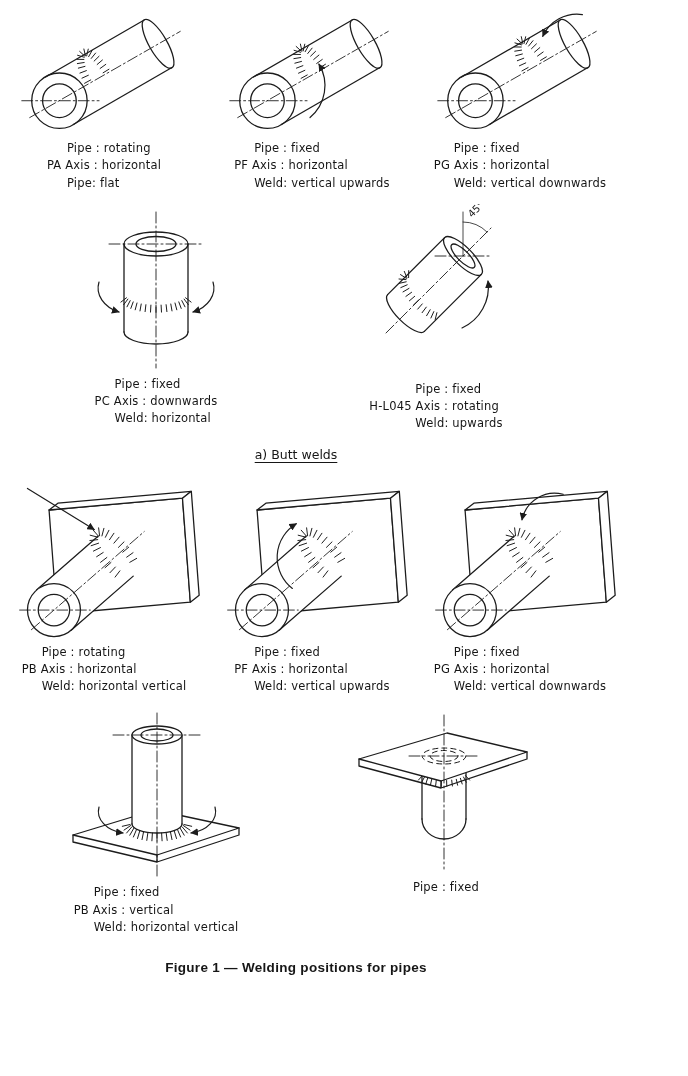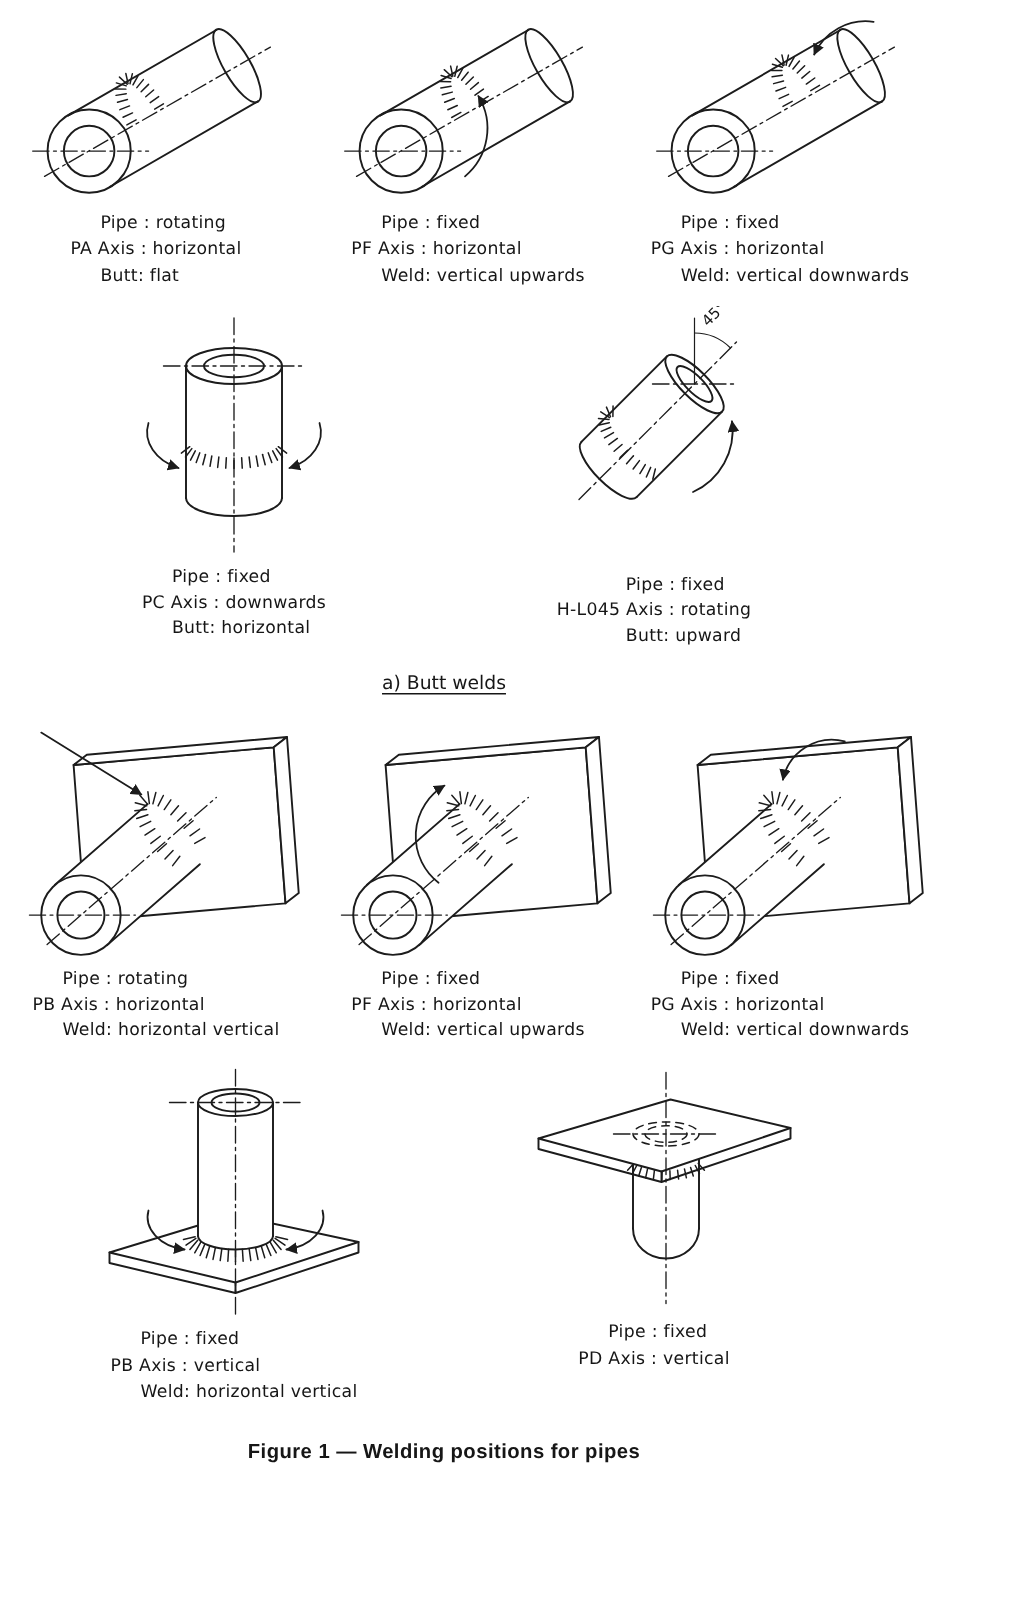--- a/index.html
+++ b/index.html
@@ -69,21 +69,21 @@
             <line x1="104.1" y1="66.8" x2="110.0" y2="63.2"></line>
           </g>
         <g class="cl">
           <line x1="30" y1="112" x2="182" y2="25"></line>
             <line x1="22" y1="95" x2="100" y2="95"></line>
         </g>
       </svg>
       <figcaption class="cap">
         <div class="l1">Pipe : rotating</div>
         <div class="l2">PA Axis : horizontal</div>
-        <div class="l3">Butt: flat</div>
+        <div class="l3">Pipe: flat</div>
       </figcaption>
     </figure>
 
     <figure class="cell">
       <svg class="draw" width="208" height="132" viewBox="0 0 210 132">
         <g>
           <circle cx="60" cy="95" r="28"></circle>
             <circle cx="60" cy="95" r="17"></circle>
           <line x1="74" y1="119" x2="173.6" y2="61.5"></line>
           <line x1="46" y1="71" x2="145.6" y2="13.5"></line>
@@ -200,21 +200,21 @@
           <path d="M 162 78 A 34 26 0 0 1 142 108" marker-end="url(#ah)"></path>
         </g>
         <g class="cl">
           <line x1="105" y1="8" x2="105" y2="164"></line>
             <line x1="58" y1="40" x2="152" y2="40"></line>
         </g>
       </svg>
       <figcaption class="cap">
         <div class="l1">Pipe : fixed</div>
         <div class="l2">PC Axis : downwards</div>
-        <div class="l3">Butt: horizontal</div>
+        <div class="l3">Weld: horizontal</div>
       </figcaption>
     </figure>
 
     <figure class="cell">
       <svg class="draw" width="210" height="175" viewBox="0 0 210 175">
         <g>
           <ellipse cx="132" cy="52" rx="26" ry="9" transform="rotate(45 132 52)"></ellipse>
           <ellipse cx="132" cy="52" rx="16" ry="5.5" transform="rotate(45 132 52)"></ellipse>
           <line x1="150.4" y1="70.4" x2="93.4" y2="127.4"></line>
           <line x1="113.6" y1="33.6" x2="56.6" y2="90.6"></line>
@@ -246,21 +246,21 @@
           <text x="141" y="14" transform="rotate(-45 141 14)">45°</text>
         </g>
         <g class="cl">
           <line x1="55" y1="129" x2="160" y2="24"></line>
             <line x1="104" y1="52" x2="160" y2="52"></line>
         </g>
       </svg>
       <figcaption class="cap wide">
         <div class="l1">Pipe : fixed</div>
         <div class="l2">H-L045 Axis : rotating</div>
-        <div class="l3">Butt: upward</div>
+        <div class="l3">Weld: upwards</div>
       </figcaption>
     </figure>
   </div>
 
   <div class="sec"><span>a) Butt welds</span></div>
 
   <div class="row3">
 
     <figure class="cell">
       <svg class="draw" width="208" height="160" viewBox="0 0 212 162">
@@ -498,21 +498,20 @@
           <ellipse class="hid" cx="113" cy="49" rx="22" ry="8"></ellipse>
           <ellipse class="hid" cx="113" cy="49" rx="14" ry="5.5"></ellipse>
         </g>
         <g class="cl">
           <line x1="113" y1="8" x2="113" y2="162"></line>
             <line x1="78" y1="49" x2="148" y2="49"></line>
         </g>
       </svg>
       <figcaption class="cap">
         <div class="l1">Pipe : fixed</div>
-        <div class="l2">PD Axis : vertical</div>
       </figcaption>
     </figure>
   </div>
 
 
   <div class="figcap">Figure 1 — Welding positions for pipes</div>
 
 </div>
 
 </body></html>

